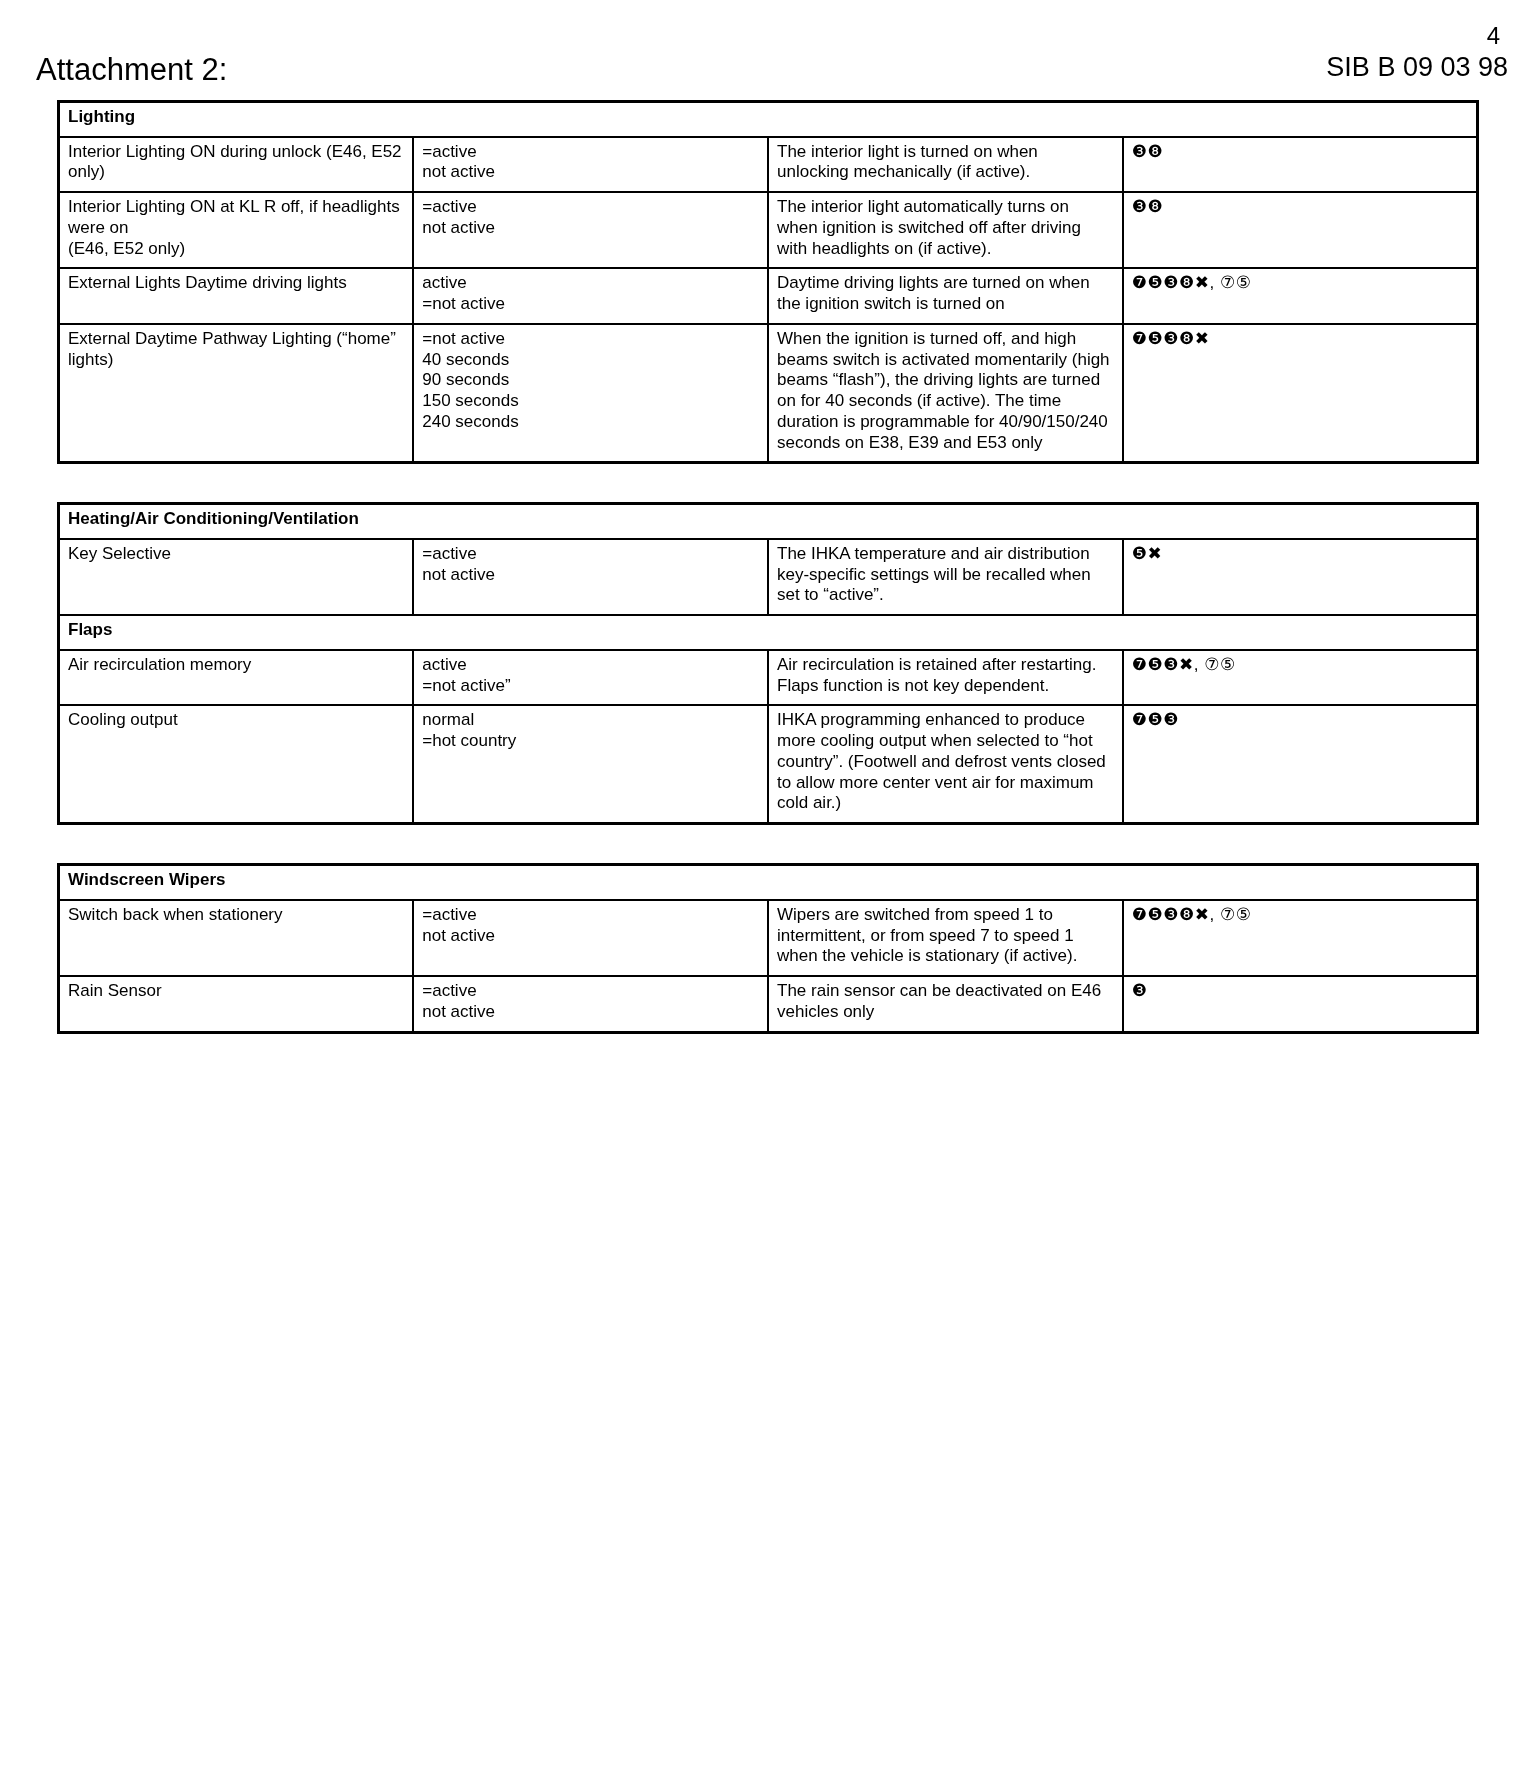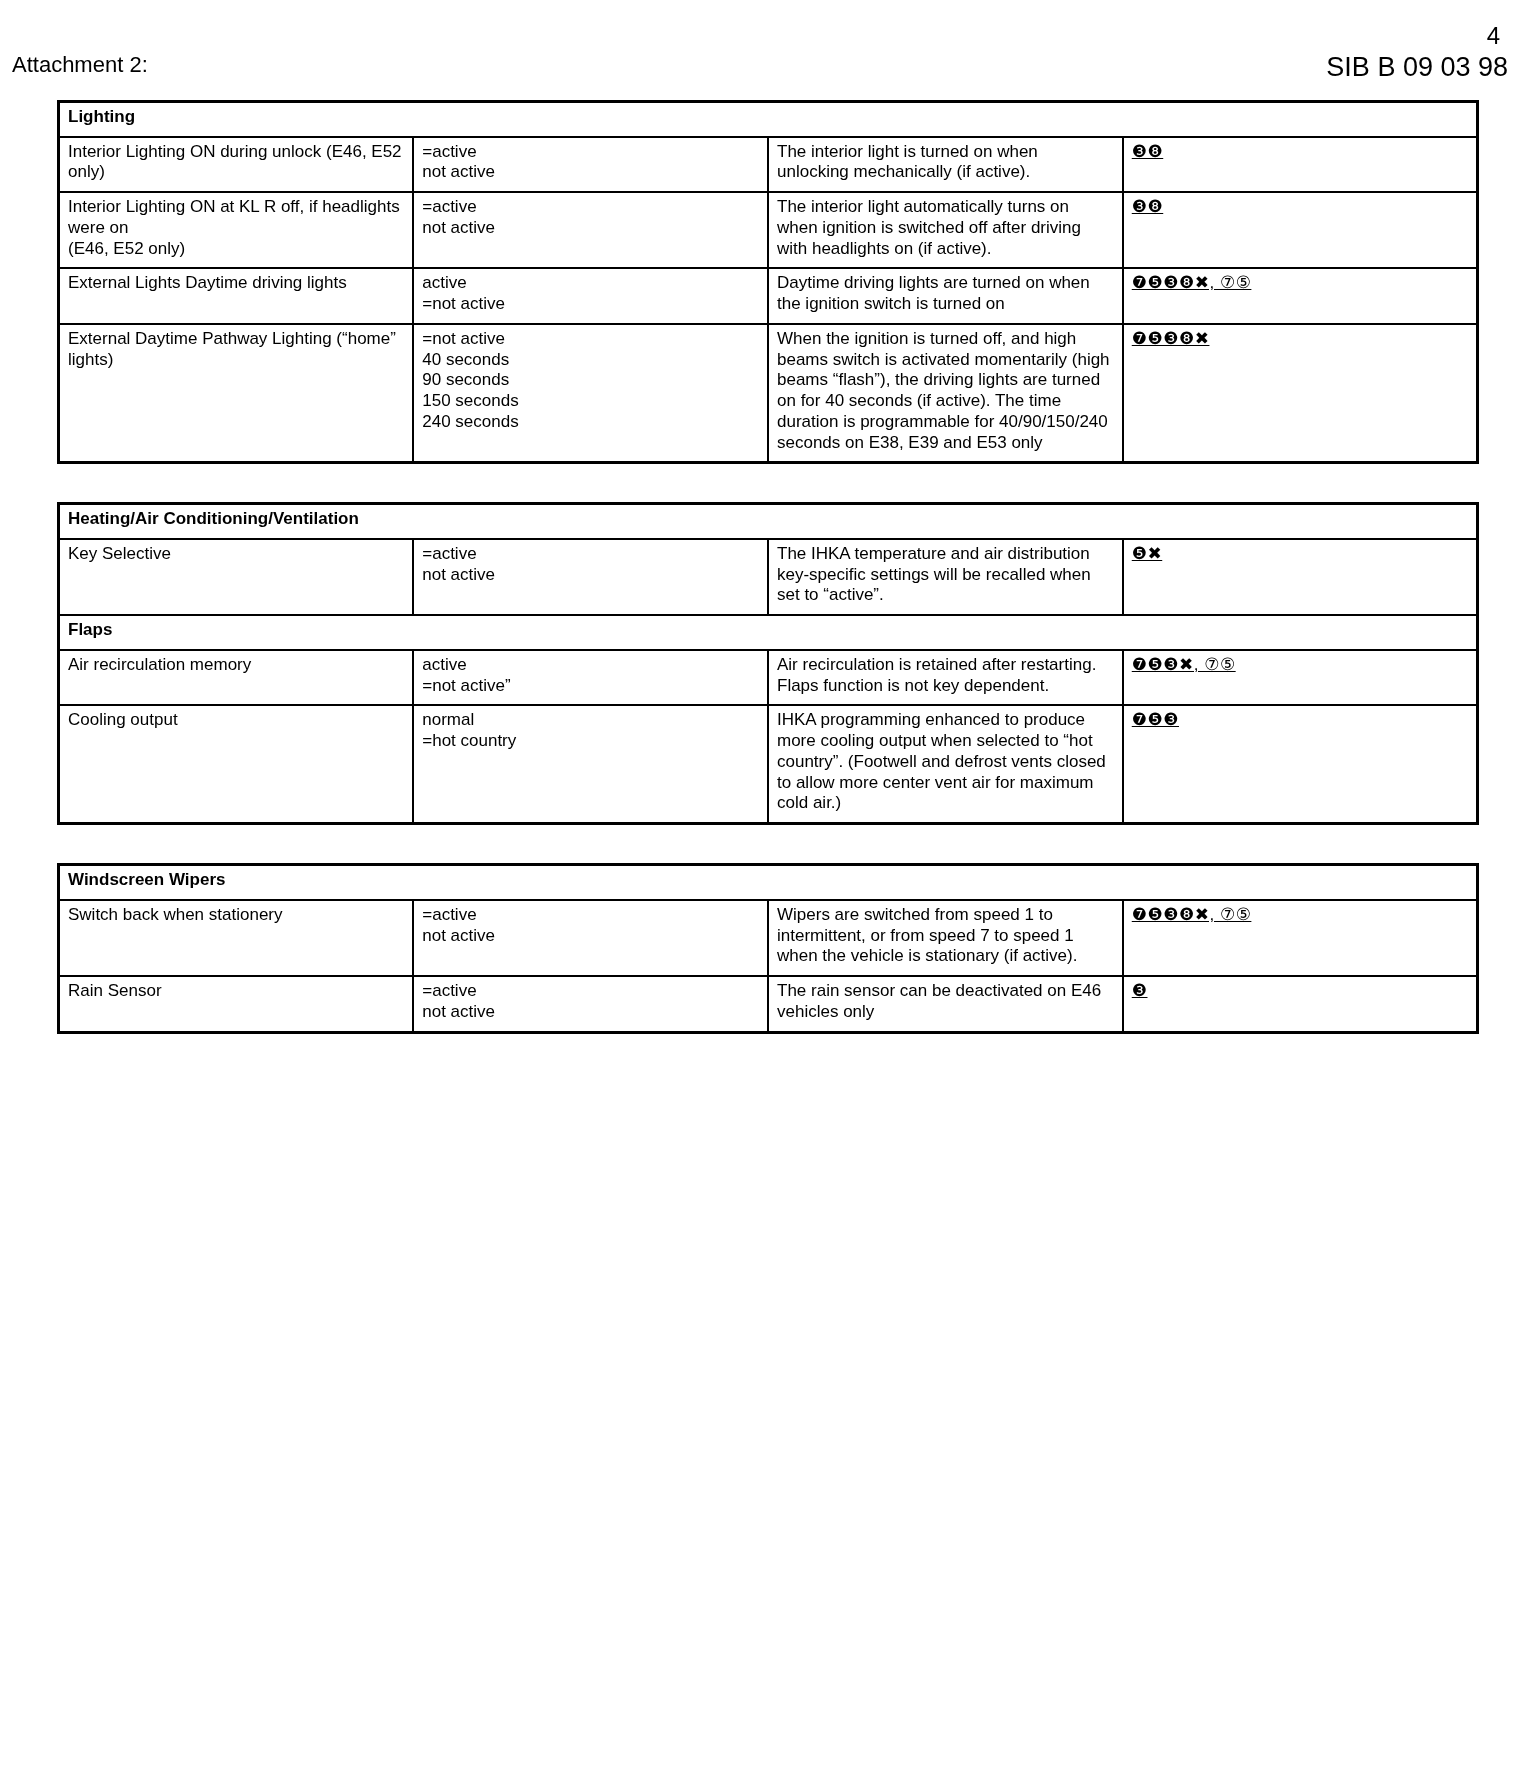--- a/index.html
+++ b/index.html
@@ -26,23 +26,23 @@
     height: 100px;
   }
   .page-number {
     position: absolute;
     right: 36px;
     top: 22px;
     font-size: 24px;
   }
   .hdr-left {
     position: absolute;
-    left: 12px;
+    left: 36px;
     top: 52px;
-    font-size: 22px;
+    font-size: 31px;
   }
   .hdr-right {
     position: absolute;
     right: 28px;
     top: 52px;
     font-size: 27px;
   }
   table.sect {
     border-collapse: collapse;
     table-layout: fixed;
@@ -53,21 +53,21 @@
   table.sect td {
     border: 2px solid #000;
     vertical-align: top;
     padding: 4px 8px 8px 8px;
     font-size: 17px;
     line-height: 1.22;
   }
   td.c1 { width: 258px; }
   td.c2 { width: 258px; }
   td.c3 { width: 460px; margin-left: 11px; }
-  td.c4 { width: 280px; text-decoration: underline; }
+  td.c4 { width: 280px; }
   .sect-title td {
     font-weight: bold;
     font-size: 26px;
     padding: 2px 8px 5px 8px;
     border-bottom: 2px solid #000;
   }
   .spacer {
     height: 38px;
   }
   .syms {

